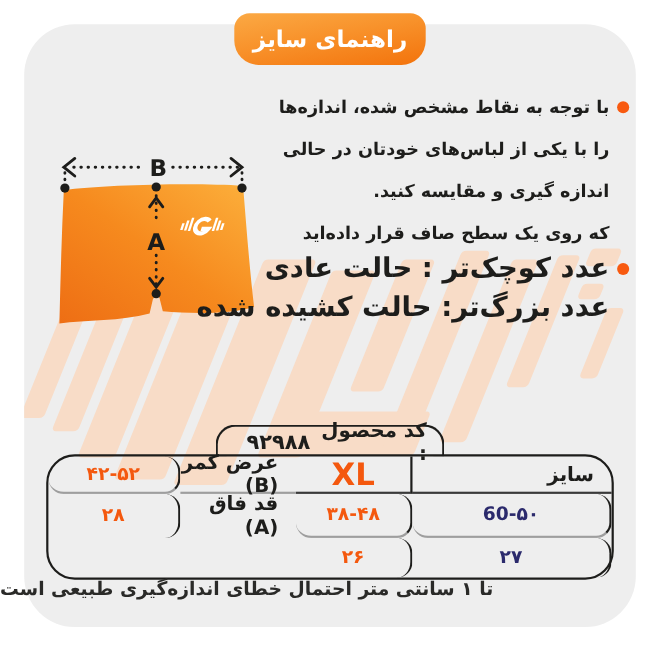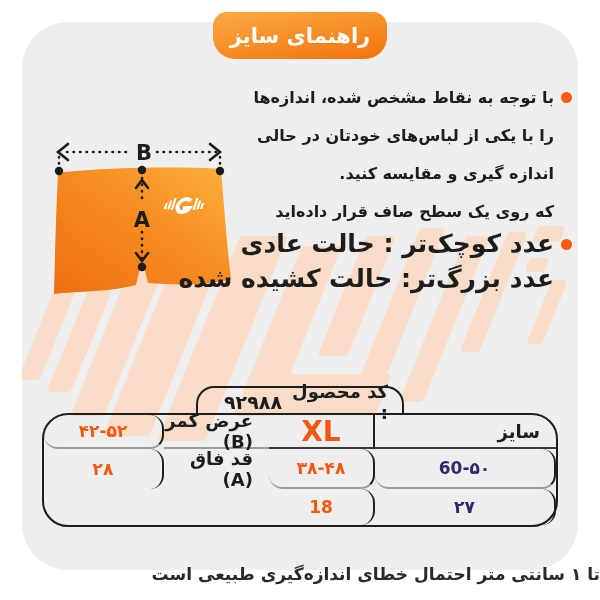--- a/index.html
+++ b/index.html
@@ -69,21 +69,21 @@
   .cell.lbl{justify-content:flex-start;padding-right:16px;direction:rtl;font-size:18px;}
   .cell.vsep{border-left:none;border-right:2px solid #1d1d1b;}
   .row1{border-bottom:2px solid #3a3a3a;}
   .row2{border-bottom:2px solid #9e9e9e;}
   .size-head{font-size:28px;}
   .num-val{font-size:17px;border-radius:14px;}
   .orange{color:#f4580e;}
   .navy{color:#2b2a6c;}
   
   .note{
-    position:absolute;left:0;top:564px;width:600px;text-align:right;
+    position:absolute;left:0;top:526px;width:600px;text-align:left;
     direction:rtl;font-size:17px;color:#2a2a28;
   }
 </style>
 </head>
 <body>
 
 <div class="card">
   <div class="wm wm1"></div>
   <div class="wm wm2"></div>
   <div class="wm wm3"></div>
@@ -182,16 +182,16 @@
   <div class="cell vsep row1 size-head orange" dir="ltr">XL</div>
 
   <div class="cell lbl row2">عرض کمر (B)</div>
   <div class="cell vsep row2 num-val orange" dir="ltr">۴۲-۵۲</div>
   <div class="cell vsep row2 num-val navy" dir="ltr">60-۵۰</div>
   <div class="cell vsep row2 num-val orange" dir="ltr">۳۸-۴۸</div>
 
   <div class="cell lbl">قد فاق (A)</div>
   <div class="cell vsep num-val orange" dir="ltr">۲۸</div>
   <div class="cell vsep num-val navy" dir="ltr">۲۷</div>
-  <div class="cell vsep num-val orange" dir="ltr">18</div>
+  <div class="cell vsep num-val orange" dir="ltr">۲۶</div>
 </div>
 
 <div class="note">تا ۱ سانتی متر احتمال خطای اندازه‌گیری طبیعی است</div>
 
 </body></html>

